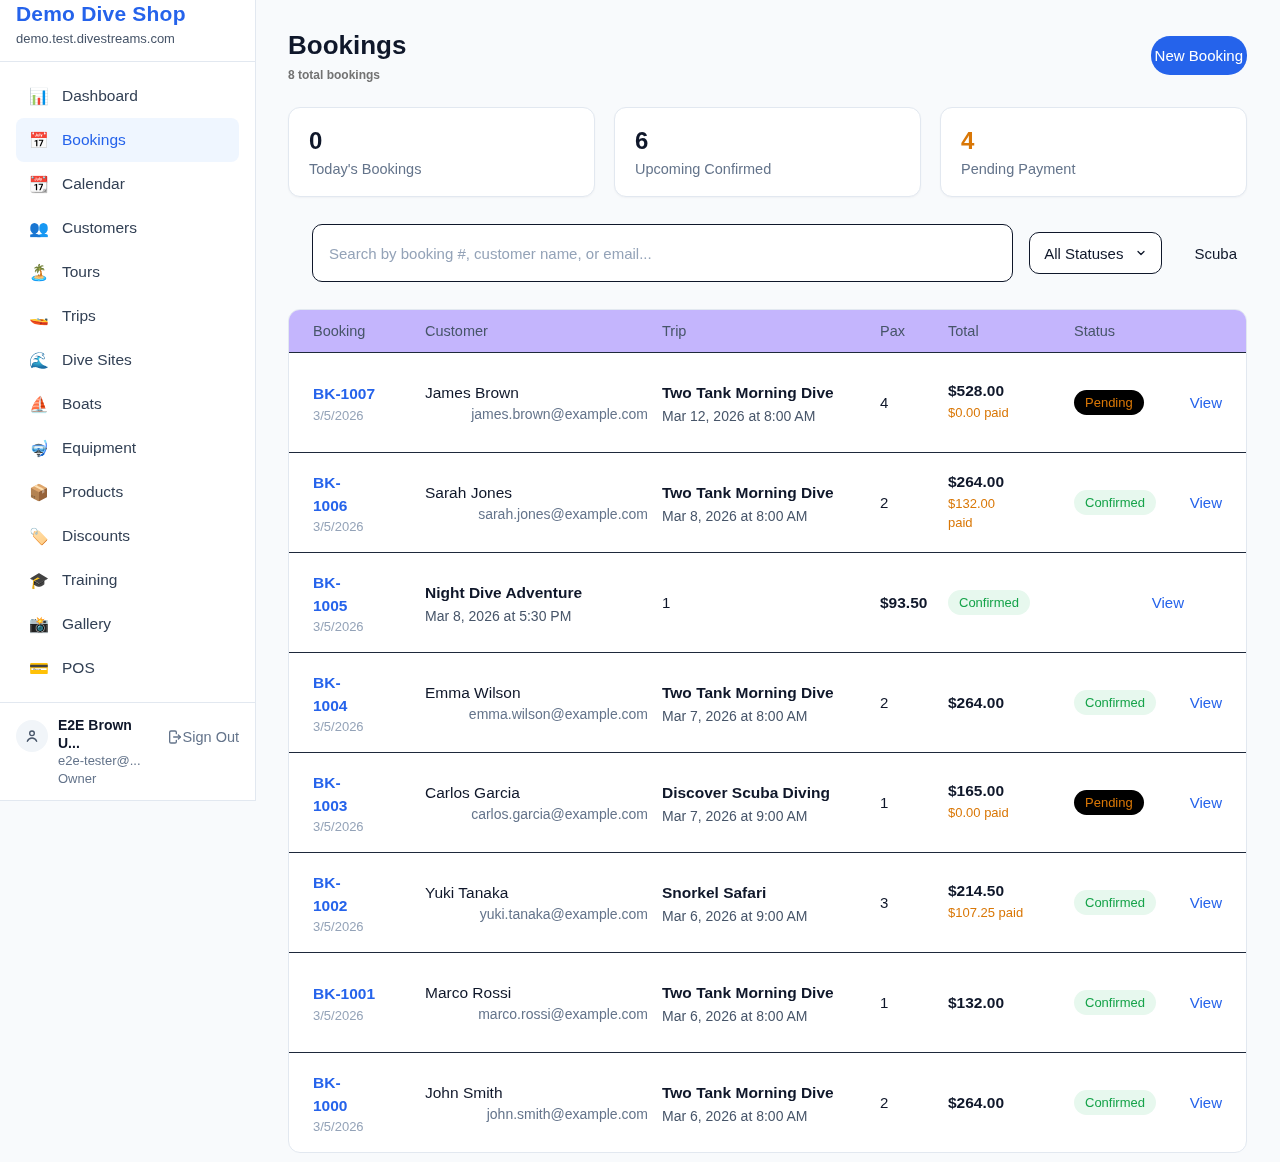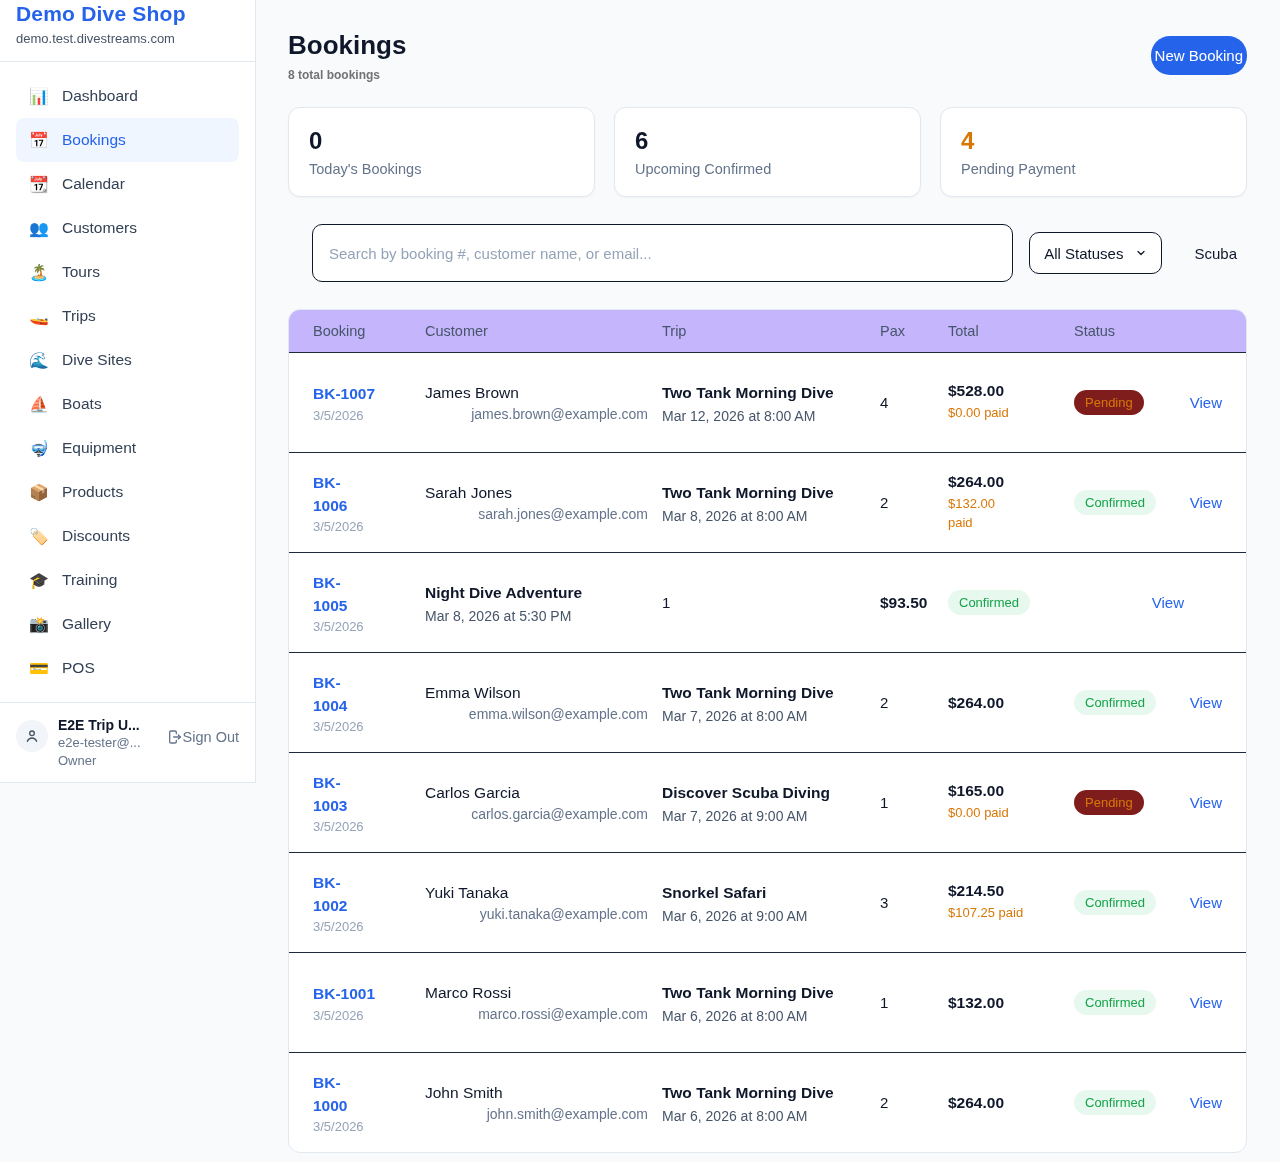--- a/index.html
+++ b/index.html
@@ -90,21 +90,21 @@
   .c-email { margin-top:4px; font-size:14px; color:#64748b; overflow-wrap:anywhere;text-align:right; }
   .trip-name { font-size:15.5px; font-weight:600; color:#0f172a; line-height:1.55; }
   .trip-date { margin-top:3px; font-size:14px; color:#475569; }
   .pax { font-size:15px; color:#0f172a; }
   .total { font-size:15.5px; font-weight:bold; color:#0f172a; }
   .paid { margin-top:4px; font-size:13px; color:#d97706; line-height:1.45; display:inline-block; }
   .paidwrap { max-width:58px; }
   .badge {
     display:inline-block; font-size:13px; padding:5px 11px; border-radius:999px; white-space:nowrap;
   }
-  .badge.pending { background:#7f1d1d; color:#d97706;text-align:center; }
+  .badge.pending { background:#000000; color:#d97706;text-align:center; }
   .badge.confirmed { background:#e7f8ee; color:#16a34a; }
   .view-link { color:#2563eb; font-size:15px; font-weight:500; text-decoration:none; justify-self:end; }
   .vcell { justify-self:end; }
   svg { display:block; }
 </style>
 </head>
 <body>
 
 <aside class="sidebar">
   <div class="sb-head">
@@ -170,21 +170,21 @@
     </div>
   </nav>
   <div class="sb-foot">
     <div class="avatar">
       <svg width="16" height="16" viewBox="0 0 24 24" fill="none" stroke="#475569" stroke-width="2" stroke-linecap="round">
         <circle cx="12" cy="8" r="3.5"></circle>
           <path d="M5 20c1.5-3.5 4-5 7-5s5.5 1.5 7 5"></path>
       </svg>
     </div>
     <div class="uinfo">
-      <div class="uname">E2E Trip U...</div>
+      <div class="uname">E2E Brown U...</div>
       <div class="uemail">e2e-tester@...</div>
       <div class="urole">Owner</div>
     </div>
     <button class="signout">
       <svg width="16" height="16" viewBox="0 0 24 24" fill="none" stroke="#64748b" stroke-width="2" stroke-linecap="round" stroke-linejoin="round">
         <path d="M14 7V5a2 2 0 0 0-2-2H6a2 2 0 0 0-2 2v14a2 2 0 0 0 2 2h6a2 2 0 0 0 2-2v-2"></path>
         <path d="M10 12h10"></path>
           <path d="M17 9l3 3-3 3"></path>
       </svg>
       <span>Sign Out</span>

